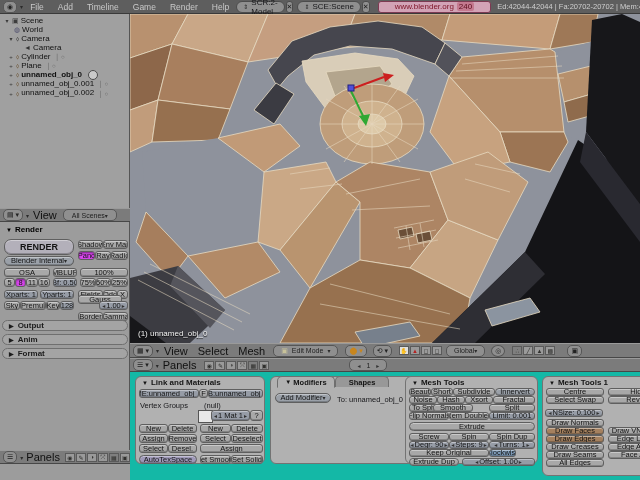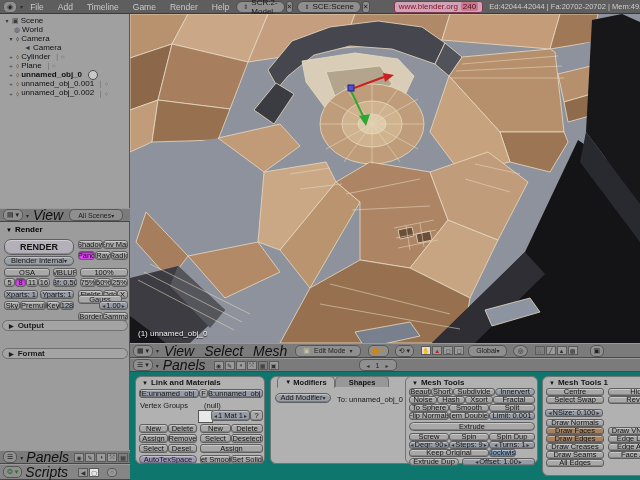--- a/index.html
+++ b/index.html
@@ -12,21 +12,21 @@
     border-radius:3px;font-size:7.5px;line-height:1;color:#141414;display:flex;
     align-items:center;justify-content:center;white-space:nowrap;overflow:hidden;
     box-shadow:inset 0 1px 0 rgba(255,255,255,.38),inset 0 -1px 0 rgba(0,0,0,.22);
     box-sizing:border-box;}
   .pr{background:#d946ef;box-shadow:inset 0 1px 2px rgba(0,0,0,.45);}
   .tan{background:#a5815f;}
   .blue{background:#7e9cba;}
   .viol{background:#9e98b8;}
   .num{background:#969ca6;}
   .drop{background:#9aa0a8;border-radius:7px;}
-  .barlbl{font-size:14px;color:#101010;font-style:italic;}
+  .barlbl{font-size:11px;color:#101010;}
   .winheader{position:absolute;background:#7b7b7b;border-top:1px solid #9a9a9a;
     border-bottom:1px solid #474747;display:flex;align-items:center;
     font-size:8.5px;color:#101010;box-sizing:border-box;}
   .wicon{height:10px;background:#8f8f8f;border:1px solid #565656;border-radius:5px;
     display:flex;align-items:center;justify-content:center;font-size:7px;color:#222;
     padding:0 3px;margin:0 3px;}
   .mini{width:10px;height:9px;background:#9a9a9a;border:1px solid #5a5a5a;
     display:inline-flex;align-items:center;justify-content:center;font-size:6px;
     color:#30302e;box-sizing:border-box;}
   .mini.on{background:#7f7f7f;}
@@ -36,21 +36,21 @@
   #topbar{left:0;top:0;width:640px;height:14px;background:#5e5e5e;
     border-bottom:1px solid #3a3a3a;display:flex;align-items:center;gap:0;
     font-size:8.5px;color:#c9c9c9;box-sizing:border-box;}
   #topbar .menu{padding:0 7px;}
   .topdrop{height:10px;background:#8f8f8f;border:1px solid #4c4c4c;border-radius:6px;
     color:#17171a;font-size:8px;display:flex;align-items:center;padding:0 6px;gap:3px;}
   .xbtn{height:10px;width:11px;background:#8f8f8f;border:1px solid #4c4c4c;
     border-radius:3px;color:#222;font-size:7px;display:flex;align-items:center;
     justify-content:center;margin-left:1px;}
   #versionbtn{height:10px;background:#d2a3b6;border:1px solid #7c3a52;border-radius:3px;
-    display:flex;align-items:center;margin-left:24px;padding:0 4px;gap:3px;
+    display:flex;align-items:center;margin-left:8px;padding:0 16px;gap:3px;
     font-size:8px;color:#7d1326;}
   #versionnum{background:#c4798f;border-radius:2px;padding:0 2px;color:#5d0d1d;}
   #stats{margin-left:6px;font-size:7.5px;color:#cfcfcf;white-space:nowrap;}
   
   #outliner{left:0;top:14px;width:130px;height:194px;background:#a0a0a0;
     border-right:1px solid #555;font-size:8px;color:#111;box-sizing:border-box;}
   .orow{position:absolute;left:0;height:9px;display:flex;align-items:center;gap:2px;
     white-space:nowrap;}
   .oexp{font-size:6px;color:#3a3a3a;width:6px;text-align:center;}
   .oic{font-size:7px;line-height:1;}
@@ -219,48 +219,43 @@
       <span>1.00</span>
       <span class="stq">▸</span>
     </div>
     <div class="btn" style="left:78px;top:90px;width:25px;">Border</div>
     <div class="btn" style="left:103px;top:90px;width:25px;">Gamma</div>
 
     <div class="cpanel" style="left:2px;top:96px;width:126px;top:98px;">
       <span class="tri">▶</span>
       <span>Output</span>
     </div>
+    <div class="cpanel" style="left:2px;top:112px;width:126px;">
+      <span class="tri">▶</span>
+      <span>Anim</span>
+    </div>
     <div class="cpanel" style="left:2px;top:126px;width:126px;">
       <span class="tri">▶</span>
       <span>Format</span>
     </div>
   </div>
 
   <div class="winheader" style="left:0;top:450px;width:130px;height:14px;">
     <span class="wicon">☰</span>
     <span class="arrow">▾</span>
     <span class="barlbl" style="margin-left:3px;">Panels</span>
     <span style="display:flex;gap:1px;margin-left:5px;">
       <span class="mini">◉</span>
       <span class="mini">✎</span>
       <span class="mini">◑</span>
       <span class="mini">⤱</span>
       <span class="mini on">▦</span>
       <span class="mini">▣</span>
     </span>
   </div>
-  <div class="winheader" style="left:0;top:464px;width:130px;height:16px;background:#858585;">
-    <span class="wicon" style="color:#2c6e2c;">❂ ▾</span>
-    <span class="barlbl">Scripts</span>
-    <span style="display:flex;gap:1px;margin-left:10px;">
-      <span class="mini">◀</span>
-      <span class="mini" style="background:#e6e6e6;">▢</span>
-    </span>
-    <span class="mini" style="margin-left:8px;border-radius:4px;">○</span>
-  </div>
 
   <div id="viewport" class="abs">
     <svg width="510" height="329" viewBox="0 0 510 329">
       <rect x="0" y="0" width="510" height="329" fill="#8e929c"></rect>
       <g stroke="#e7dac1" stroke-width="0.8" stroke-linejoin="round">
 
         <polygon fill="#b8916f" points="0,0 58,0 42,30 0,44"></polygon>
         <polygon fill="#c9a787" points="58,0 138,0 118,48 42,30"></polygon>
         <polygon fill="#8d674a" points="0,44 42,30 28,86 0,96"></polygon>
         <polygon fill="#a87f5e" points="42,30 118,48 100,95 28,86"></polygon>
@@ -387,21 +382,21 @@
       <span class="mini on">▦</span>
       <span class="mini">▣</span>
     </span>
     <span class="wicon drop" style="margin-left:80px;padding:0 6px;gap:5px;">
       <span class="stq">◂</span>
       <span>1</span>
       <span class="stq">▸</span>
     </span>
   </div>
 
-  <div class="abs" style="left:130px;top:372px;width:510px;height:108px;background:#0f766e;overflow:hidden;">
+  <div class="abs" style="left:130px;top:372px;width:510px;height:108px;background:#14b8a6;overflow:hidden;">
 
     <div class="panel" style="left:5px;top:4px;width:130px;height:88px;">
       <div class="ptitle">
         <span class="tri">▼</span>
         <span>Link and Materials</span>
       </div>
       <div class="btn num" style="left:3px;top:12px;width:60px;">ME:unnamed_obj_0</div>
       <div class="btn" style="left:63px;top:12px;width:9px;">F</div>
       <div class="btn num" style="left:72px;top:12px;width:55px;">OB:unnamed_obj_0</div>
       <div class="lbl" style="left:4px;top:24px;">Vertex Groups</div>
@@ -451,21 +446,21 @@
       </div>
       <div class="btn" style="left:3px;top:11px;width:22px;height:8px;">Beaut</div>
       <div class="btn" style="left:25px;top:11px;width:22px;height:8px;">Short</div>
       <div class="btn" style="left:47px;top:11px;width:42px;height:8px;">Subdivide</div>
       <div class="btn drop" style="left:89px;top:11px;width:40px;height:8px;">Innervert</div>
       <div class="btn" style="left:3px;top:19px;width:28px;height:8px;">Noise</div>
       <div class="btn" style="left:31px;top:19px;width:28px;height:8px;">Hash</div>
       <div class="btn" style="left:59px;top:19px;width:28px;height:8px;">Xsort</div>
       <div class="btn" style="left:87px;top:19px;width:42px;height:8px;">Fractal</div>
       <div class="btn" style="left:3px;top:27px;width:40px;height:8px;">To Sphere</div>
-      <div class="btn" style="left:43px;top:27px;width:40px;height:8px;">Smooth</div>
+      <div class="btn" style="left:27px;top:27px;width:40px;height:8px;">Smooth</div>
       <div class="btn" style="left:83px;top:27px;width:46px;height:8px;">Split</div>
       <div class="btn" style="left:3px;top:35px;width:40px;height:8px;">Flip Normals</div>
       <div class="btn" style="left:43px;top:35px;width:40px;height:8px;">Rem Doubles</div>
       <div class="btn num" style="left:83px;top:35px;width:46px;height:8px;">Limit: 0.001</div>
       <div class="btn" style="left:3px;top:45px;width:126px;height:9px;border-radius:5px;">Extrude</div>
       <div class="btn" style="left:3px;top:56px;width:40px;height:8px;">Screw</div>
       <div class="btn" style="left:43px;top:56px;width:40px;height:8px;">Spin</div>
       <div class="btn" style="left:83px;top:56px;width:46px;height:8px;">Spin Dup</div>
       <div class="btn num" style="left:3px;top:64px;width:40px;height:8px;">
         <span class="stq">◂</span>

